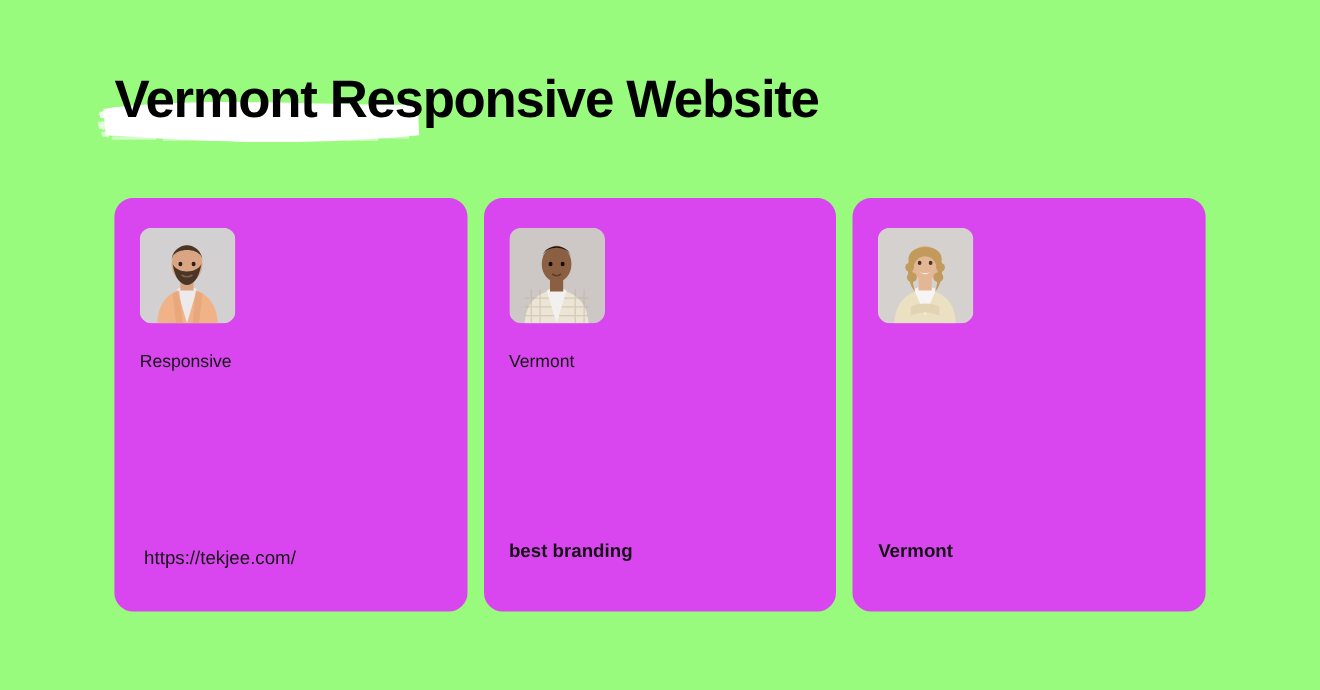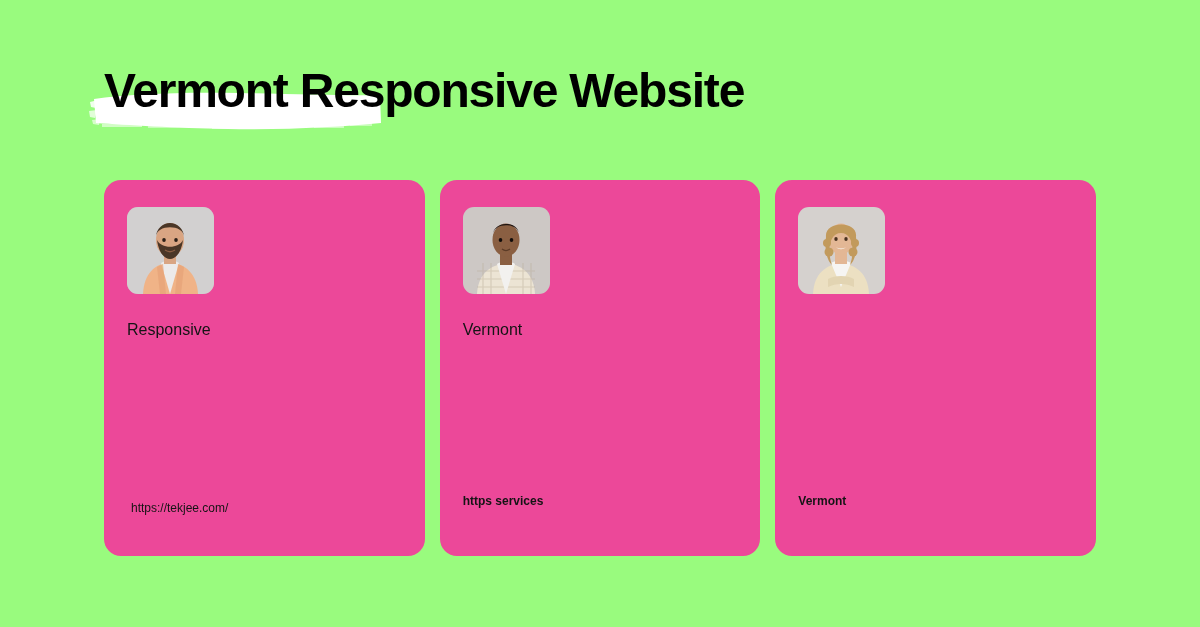--- a/index.html
+++ b/index.html
@@ -50,21 +50,21 @@
     left: 104px;
     top: 180px;
     width: 992px;
     height: 376px;
     display: flex;
     gap: 15px;
   }
   .card {
     position: relative;
     flex: 1 1 0;
-    background: #ec4899;
+    background: #d946ef;
     border-radius: 17px;
     overflow: hidden;
   }
   .card-inner {
     position: absolute;
     left: 0;
     top: 0;
     right: 0;
     bottom: 0;
     padding: 27px 22px 22px 23px;
@@ -88,21 +88,21 @@
   .card-label {
     margin-top: 26px;
     font-size: 16px;
     line-height: 20px;
     font-weight: normal;
     color: #141414;
     white-space: nowrap;
   }
   .card-footer {
     margin-top: auto;
-    font-size: 12px;
+    font-size: 17px;
     line-height: 20px;
     color: #141414;
     white-space: nowrap;
   }
   .card-footer.bold {
     font-weight: bold;
     padding-bottom: 23px;
   }
   .card-footer.link {
     font-weight: normal;
@@ -176,21 +176,21 @@
           <path d="M34 57 L43 87 L52 57 C48 54, 38 54, 34 57 Z" fill="#f2f1ef"></path>
           <path d="M37 46 h12 v12 h-12 z" fill="#8a5f42"></path>
           <ellipse cx="43" cy="33" rx="13.5" ry="16.5" fill="#8a5f42"></ellipse>
           <path d="M30 28 C30 15, 56 15, 56 28 C56 21, 50 17, 43 17 C36 17, 30 21, 30 28 Z" fill="#1d1412"></path>
           <ellipse cx="37.5" cy="33" rx="1.8" ry="2" fill="#120c0a"></ellipse>
           <ellipse cx="48.5" cy="33" rx="1.8" ry="2" fill="#120c0a"></ellipse>
           <path d="M39 42 C41.5 44, 44.5 44, 47 42" stroke="#5b3b26" stroke-width="1.3" fill="none"></path>
         </svg>
       </div>
       <div class="card-label">Vermont</div>
-      <div class="card-footer bold">https services</div>
+      <div class="card-footer bold">best branding</div>
     </div>
   </div>
 
   <div class="card">
     <div class="card-inner">
       <div class="avatar">
         <svg viewBox="0 0 87 87">
           <rect width="87" height="87" fill="#d5d1ce"></rect>
           <path d="M15 87 C16 66, 28 58, 43 56 C58 58, 70 66, 71 87 Z" fill="#ece0c2"></path>
           <path d="M33 56 L43 80 L53 56 C49 53, 37 53, 33 56 Z" fill="#f6f5f3"></path>

